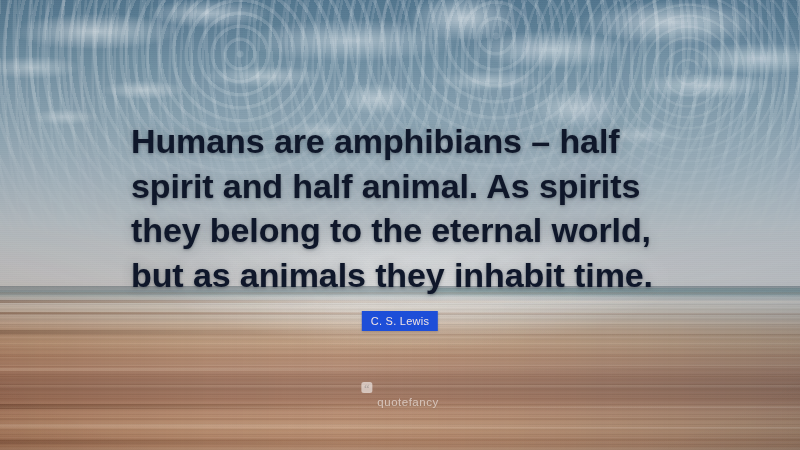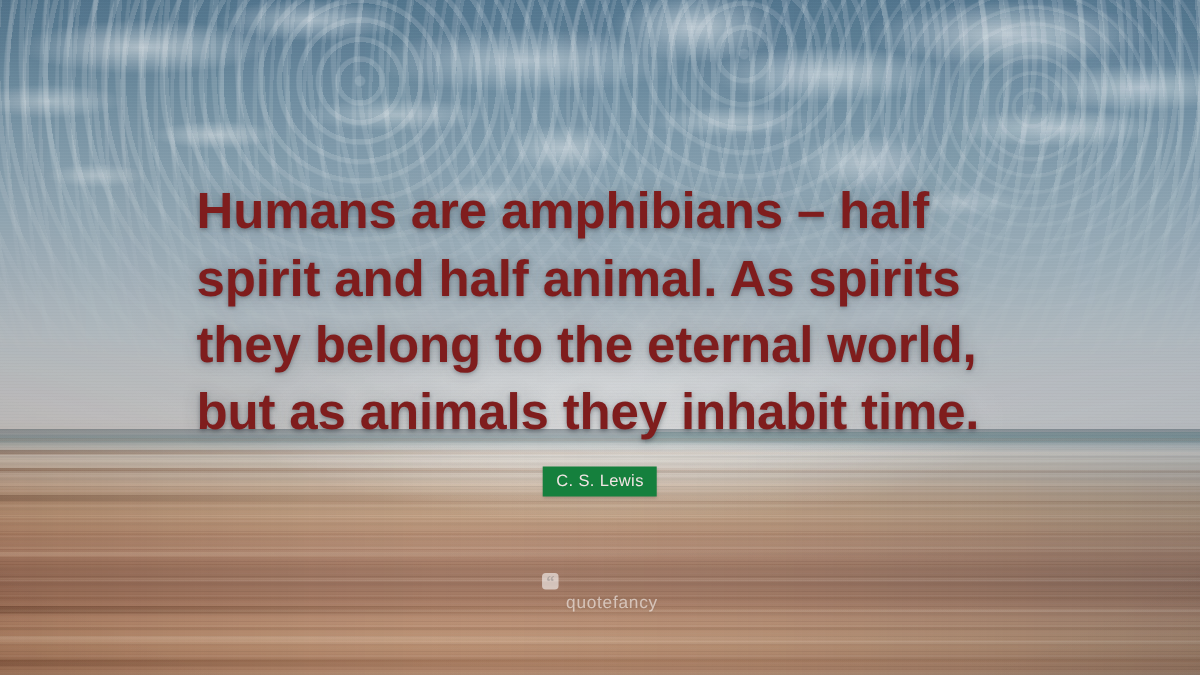--- a/index.html
+++ b/index.html
@@ -241,35 +241,35 @@
     position: absolute;
     left: 131px;
     top: 119px;
     width: 560px;
     margin: 0;
     font-family: "Liberation Sans", sans-serif;
     font-size: 34px;
     font-weight: bold;
     line-height: 44.6px;
     letter-spacing: -0.1px;
-    color: #7f1d1d;
+    color: #0f172a;
     text-align: left;
     text-shadow: 0 1px 3px rgba(40,50,60,0.42), 0 0 12px rgba(40,50,60,0.22);
     white-space: pre-line;
   }
 
   .author-badge {
     position: absolute;
     left: 50%;
     transform: translateX(-50%);
     top: 311px;
     height: 20px;
     line-height: 20px;
     padding: 0 9px;
-    background: #15803d;
+    background: #1d4ed8;
     color: #f2e4e4;
     font-family: "Liberation Sans", sans-serif;
     font-size: 11px;
     font-weight: normal;
     letter-spacing: 0.25px;
     white-space: nowrap;
     box-shadow: 0 1px 2px rgba(60,30,30,0.22);
   }
 
   .watermark {

